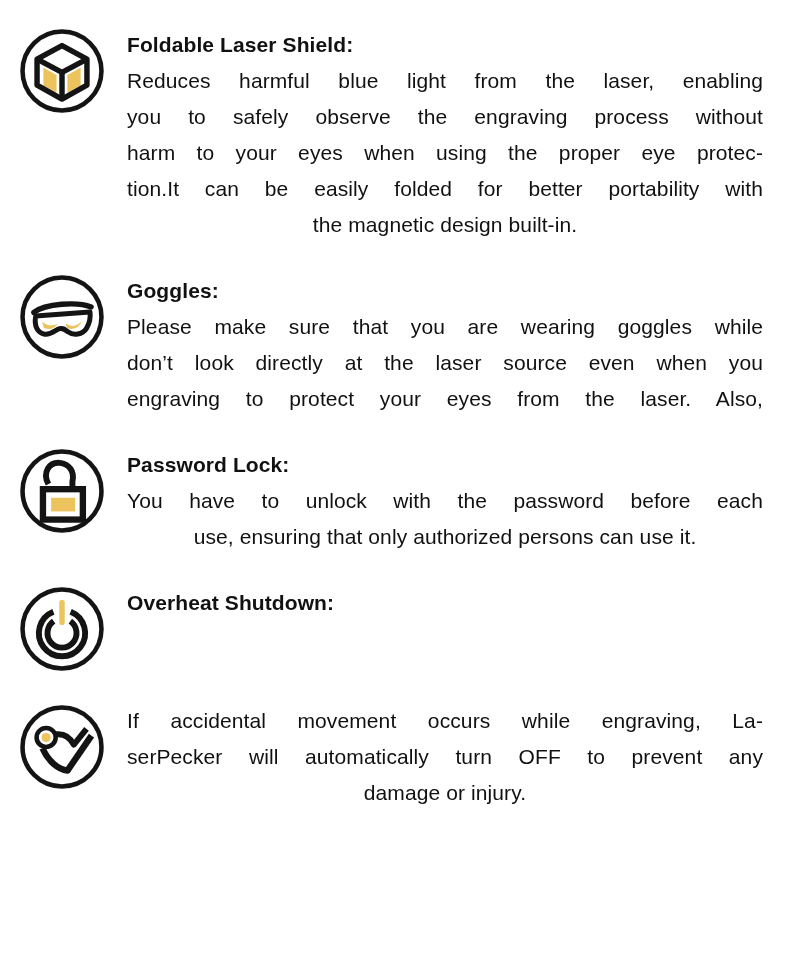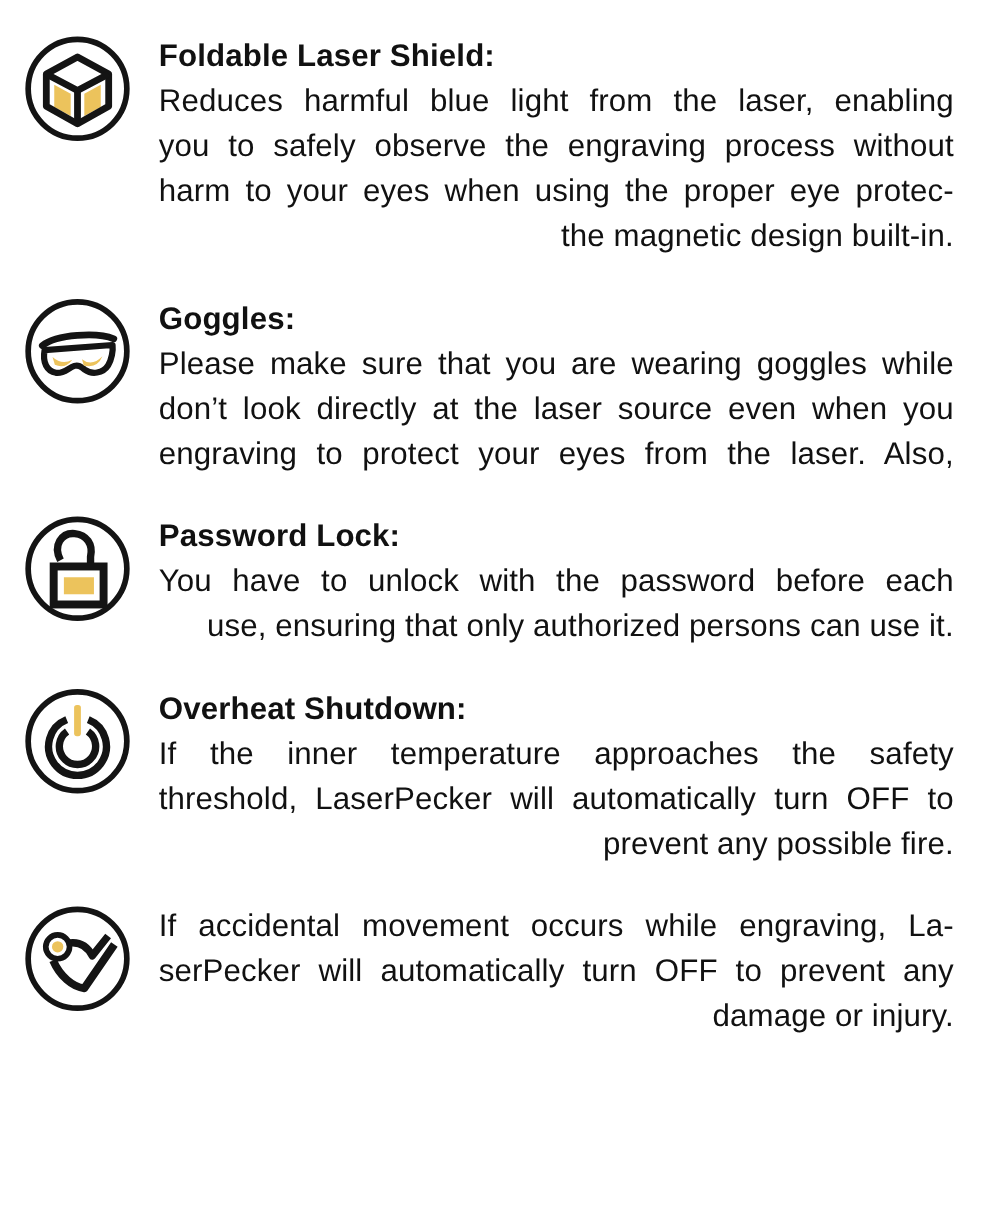--- a/index.html
+++ b/index.html
@@ -13,27 +13,27 @@
   .section {
     display: flex;
     align-items: flex-start;
     gap: 21px;
     margin-bottom: 30px;
   }
   .icon-wrap { flex: 0 0 88px; height: 88px; }
   .icon-wrap svg { display: block; }
   .content {
     width: 636px;
-    font-size: 25px;
+    font-size: 21px;
     line-height: 36px;
     letter-spacing: 0.1px;
   }
   .heading { font-weight: bold; white-space: nowrap; }
   .body-lines div.jline { text-align: justify; text-align-last: justify; }
-  .body-lines div.lline { text-align: right; }
+  .body-lines div.lline { text-align: center; }
 </style>
 </head>
 <body>
 
 <div class="page">
 
   <div class="section">
     <div class="icon-wrap">
       <svg width="88" height="88" viewBox="0 0 97 97">
         <circle cx="48.5" cy="48.5" r="43.5" fill="none" stroke="#141414" stroke-width="5"></circle>
@@ -43,20 +43,21 @@
         <path d="M21 35.5 L48.5 50 L76 35.5" fill="none" stroke="#141414" stroke-width="6" stroke-linejoin="round"></path>
         <path d="M48.5 50 L48.5 79.5" fill="none" stroke="#141414" stroke-width="6"></path>
       </svg>
     </div>
     <div class="content">
       <div class="heading">Foldable Laser Shield:</div>
       <div class="body-lines">
           <div class="jline">Reduces harmful blue light from the laser, enabling</div>
           <div class="jline">you to safely observe the engraving process without</div>
           <div class="jline">harm to your eyes when using the proper eye protec-</div>
+          <div class="jline">tion.It can be easily folded for better portability with</div>
           <div class="lline">the magnetic design built-in.</div>
         </div>
     </div>
   </div>
 
   <div class="section">
     <div class="icon-wrap">
       <svg width="88" height="88" viewBox="0 0 97 97">
         <circle cx="48.5" cy="48.5" r="43.5" fill="none" stroke="#141414" stroke-width="5"></circle>
         <path d="M17.5 43.5 C 30 33.5, 66 31.5, 80.5 37.5" fill="none" stroke="#141414" stroke-width="6" stroke-linecap="round"></path>
@@ -97,25 +98,20 @@
     <div class="icon-wrap">
       <svg width="88" height="88" viewBox="0 0 97 97">
         <circle cx="48.5" cy="48.5" r="43.5" fill="none" stroke="#141414" stroke-width="5"></circle>
         <path d="M 39 29.4 A 25.5 25.5 0 1 0 58 29.4" fill="none" stroke="#141414" stroke-width="6.5"></path>
         <path d="M 39.3 39.9 A 16 16 0 1 0 57.7 39.9" fill="none" stroke="#141414" stroke-width="6.5"></path>
         <rect x="45.5" y="16.5" width="6" height="27.5" rx="2.5" fill="#ECC35C"></rect>
       </svg>
     </div>
     <div class="content">
       <div class="heading">Overheat Shutdown:</div>
-      <div class="body-lines">
-          <div class="jline">If the inner temperature approaches the safety</div>
-          <div class="jline">threshold, LaserPecker will automatically turn OFF to</div>
-          <div class="lline">prevent any possible fire.</div>
-        </div>
     </div>
   </div>
 
   <div class="section">
     <div class="icon-wrap">
       <svg width="88" height="88" viewBox="0 0 97 97">
         <circle cx="48.5" cy="48.5" r="43.5" fill="none" stroke="#141414" stroke-width="5"></circle>
         <path d="M 42 34.5 C 52 33.5, 58 39, 61.5 46 L 75.5 28.5" fill="none" stroke="#141414" stroke-width="6.5" stroke-linejoin="round"></path>
         <path d="M 27 50 C 33 64, 44.5 73.5, 54.5 74.5 L 81 36" fill="none" stroke="#141414" stroke-width="7" stroke-linejoin="round"></path>
         <circle cx="31" cy="38" r="10.5" fill="#ffffff" stroke="#141414" stroke-width="5"></circle>

